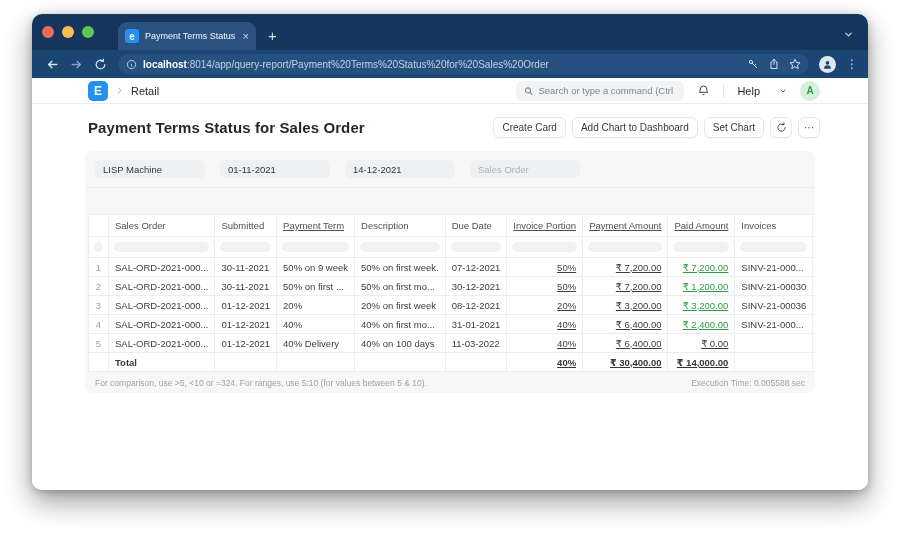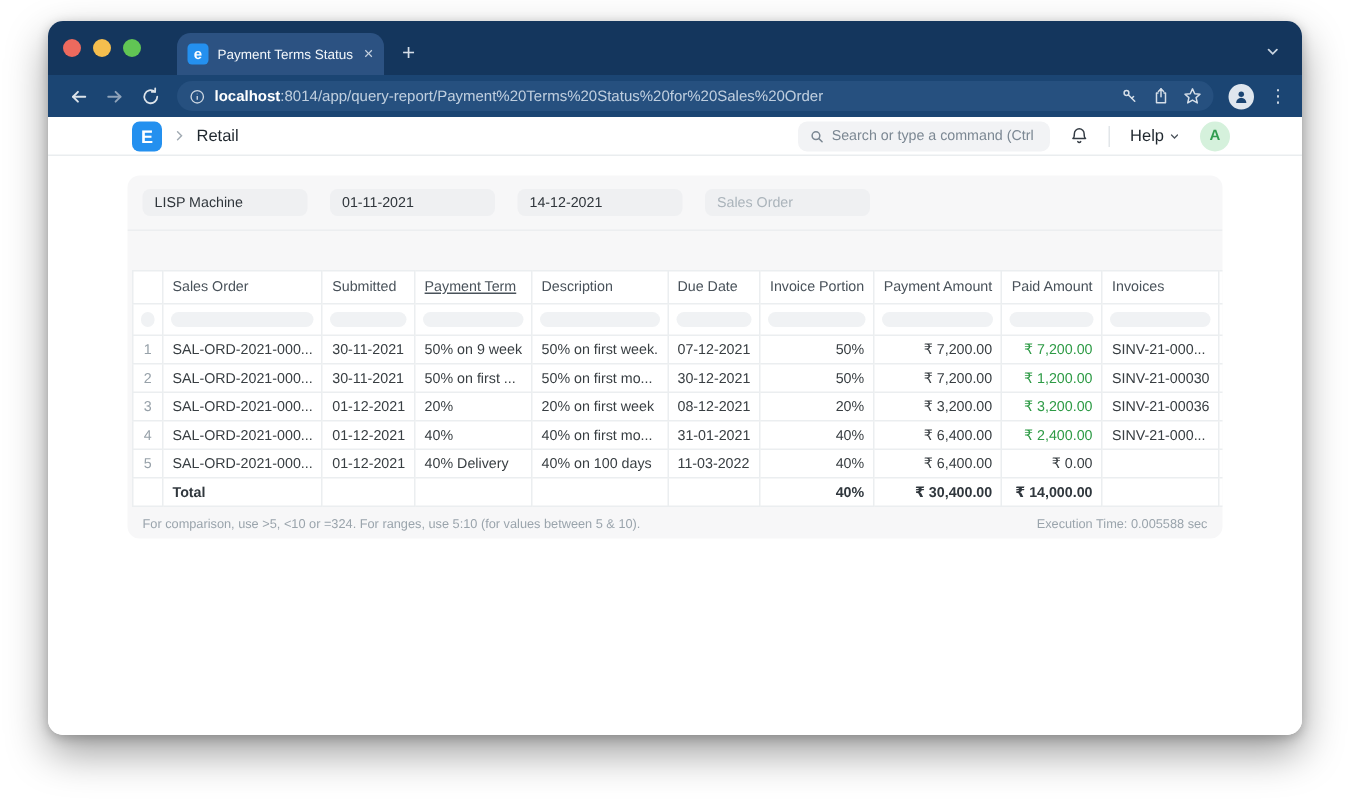--- a/index.html
+++ b/index.html
@@ -45,21 +45,21 @@
   .app-logo { width:20px; height:20px; border-radius:5px; background:#2490EF; color:#fff;
     font-weight:700; font-size:12px; display:flex; align-items:center; justify-content:center;}
   .crumb { font-size:11px; color:#1F272E; }
   .nav-right { margin-left:auto; display:flex; align-items:center; gap:13px; }
   .search-box { width:168px; height:20px; background:#F2F3F5; border:none; border-radius:6px;
     display:flex; align-items:center; padding:0 8px; gap:5px;}
   .search-box input { border:none; background:transparent; outline:none; font-size:9.5px;
     color:#4C545C; width:100%; font-family:inherit;}
   .search-box input::placeholder { color:#7C8893; }
   .vdiv { width:1px; height:14px; background:#E2E6E9; }
-  .help { display:flex; align-items:center; gap:3px; font-size:11px; color:#1F272E; }
+  .help { display:flex; align-items:center; gap:19px; font-size:11px; color:#1F272E; }
   .app-avatar { width:20px; height:20px; border-radius:50%; background:#D5F1DC; color:#2F9D4E;
     font-size:10px; font-weight:700; display:flex; align-items:center; justify-content:center;}
 
   
   .page-head { display:flex; align-items:center; margin:13px 48px 0 56px; }
   .page-title { font-size:15px; font-weight:700; color:#1F272E; letter-spacing:.1px;}
   .actions { margin-left:auto; display:flex; gap:6px; align-items:center;}
   .btn { height:21px; background:#fff; border:1px solid #E3E7EA; border-radius:6px; padding:0 8px;
     font-size:10px; color:#333C44; display:flex; align-items:center; box-shadow:0 1px 1px rgba(0,0,0,.03);
     font-family:inherit; white-space:nowrap;}
@@ -74,21 +74,21 @@
   .f-input::placeholder { color:#ABB4BB; }
 
   .table-wrap { margin:26px 3px 0 3px; width:724px; height:157px; background:#fff; }
   table { border-collapse:collapse; table-layout:fixed; background:#fff; }
   th,td { border:1px solid #EBEEF0; font-weight:400; font-size:9.5px; color:#383E42;
     padding:0 6px; text-align:left; white-space:nowrap; overflow:hidden; }
   tr.cols th { height:22px; color:#49525A; }
   tr.filters th { height:21px; padding:0 5px; }
   tbody td { height:19px; }
   th.idx, td.idx { width:16px; padding:0 2px; text-align:center; color:#97A1A9; }
-  .r { text-align:right; }
+  .r { text-align:right;text-decoration:underline; }
   .green { color:#2E9B46; }
   tr.total td { font-weight:700; color:#30373D; }
   .pill { display:block; height:10px; border-radius:5px; background:#F0F2F4; }
   .pill.sm { width:9px; margin:0 auto; }
 
   .report-footer { position:absolute; left:10px; right:10px; bottom:5px; display:flex;
     justify-content:space-between; font-size:8.5px; color:#9AA4AC; }
 </style>
 </head>
 <body>
@@ -199,20 +199,35 @@
         <span class="help">
           <span>Help</span>
           <svg width="8" height="8" viewBox="0 0 24 24" fill="none" stroke="#4C545C" stroke-width="2.6" stroke-linecap="round">
               <polyline points="6 9 12 15 18 9"></polyline>
             </svg>
         </span>
         <span class="app-avatar">A</span>
       </div>
     </div>
 
+    <div class="page-head">
+      <h1 class="page-title">Payment Terms Status for Sales Order</h1>
+      <div class="actions">
+        <button class="btn">Create Card</button>
+        <button class="btn">Add Chart to Dashboard</button>
+        <button class="btn">Set Chart</button>
+        <button class="btn icon-btn">
+          <svg width="11" height="11" viewBox="0 0 24 24" fill="none" stroke="#333C44" stroke-width="2" stroke-linecap="round">
+              <path d="M20 12a8 8 0 1 1-3.2-6.4"></path>
+              <polyline points="17.5 1.8 17.4 6 13.2 5.9"></polyline>
+            </svg>
+        </button>
+        <button class="btn icon-btn">···</button>
+      </div>
+    </div>
 
     <div class="card">
       <div class="filter-row">
         <input class="f-input" value="LISP Machine" style="">
         <input class="f-input" value="01-11-2021" style="">
         <input class="f-input" value="14-12-2021" style="">
         <input class="f-input" placeholder="Sales Order" style="">
       </div>
 
       <div class="table-wrap">

